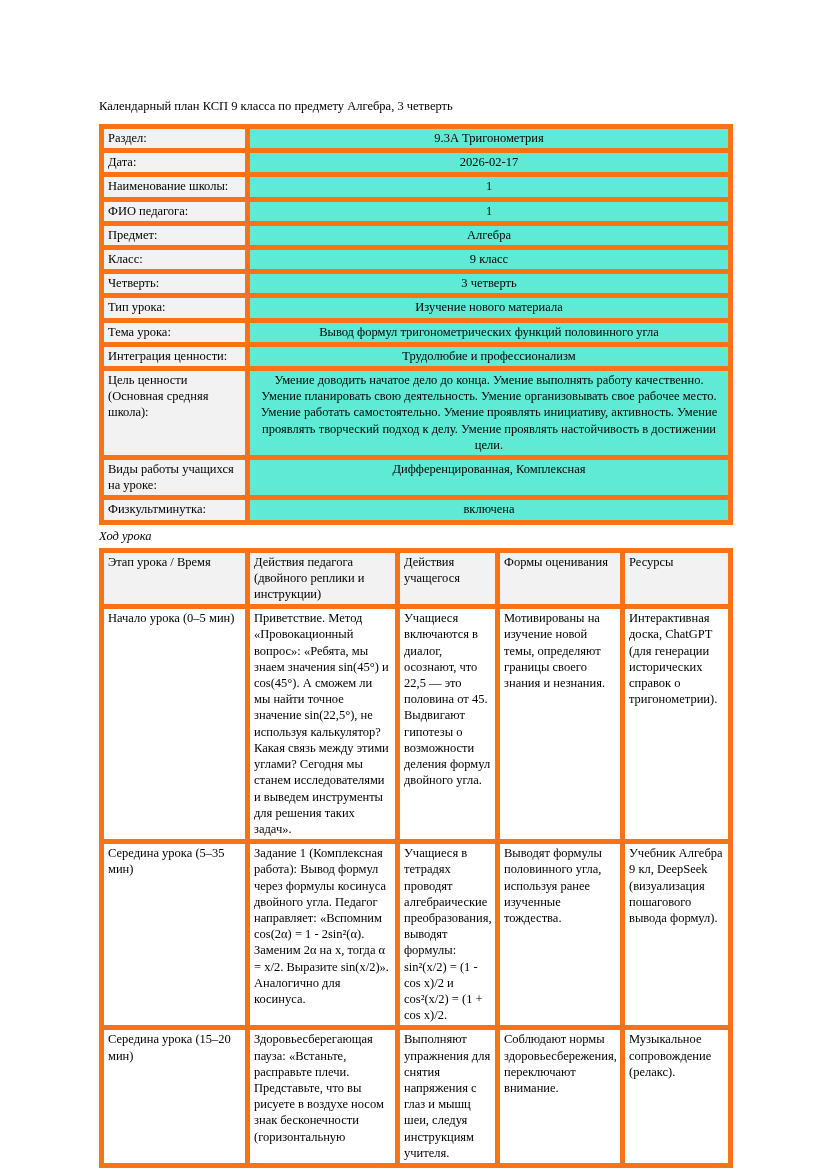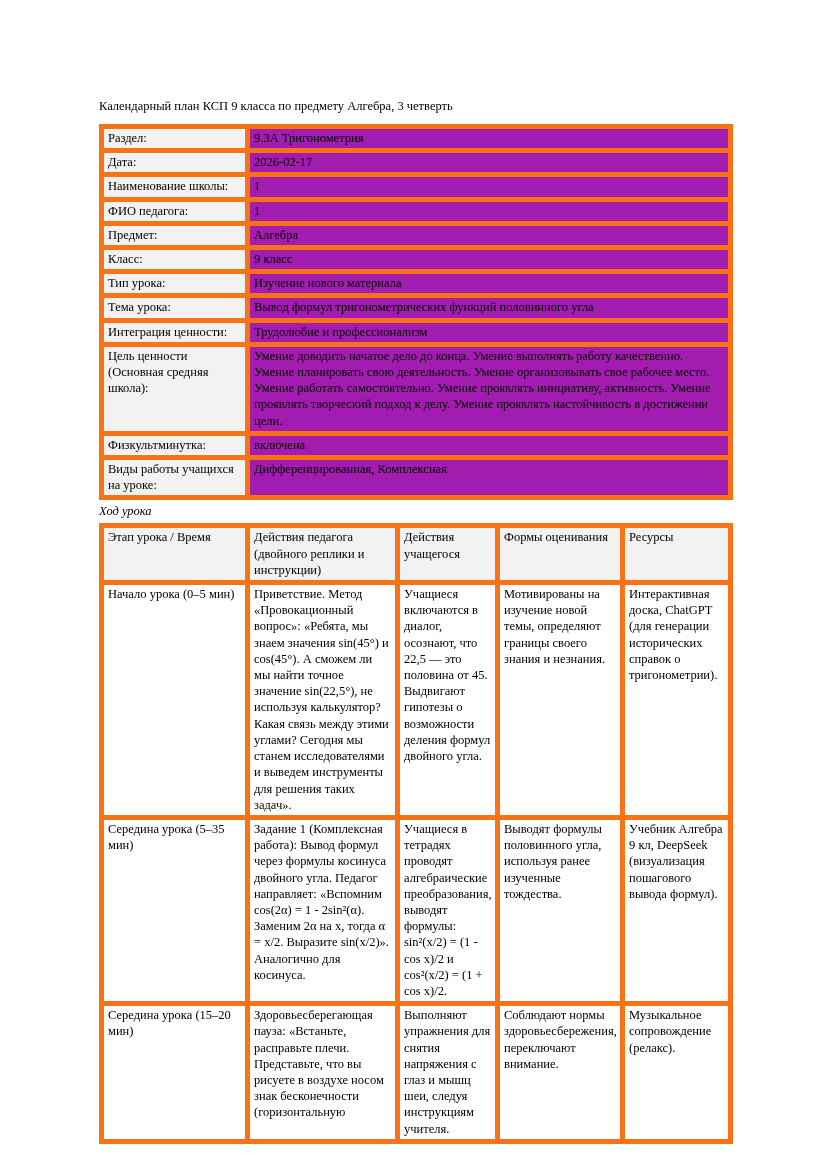--- a/index.html
+++ b/index.html
@@ -42,21 +42,22 @@
     text-align: left;
     font-weight: normal;
   }
   
   .info-table col.c-label { width: 146px; }
   .info-table col.c-value { width: 483px; }
   .info-table td.label {
     background: #f2f2f2;
   }
   .info-table td.value {
-    background: #a21caf;
+    background: #5eead4;
+    text-align: center;
   }
   .section-label {
     font-size: 12.5px;
     line-height: 16px;
     margin: 3px 0 4px 0;
     font-style: italic;
   }
   
   .flow-table col.c1 { width: 146px; }
   .flow-table col.c2 { width: 150px; }
@@ -103,42 +104,46 @@
       </tr>
       <tr>
         <td class="label">Предмет:</td>
         <td class="value">Алгебра</td>
       </tr>
       <tr>
         <td class="label">Класс:</td>
         <td class="value">9 класс</td>
       </tr>
       <tr>
+        <td class="label">Четверть:</td>
+        <td class="value">3 четверть</td>
+      </tr>
+      <tr>
         <td class="label">Тип урока:</td>
         <td class="value">Изучение нового материала</td>
       </tr>
       <tr>
         <td class="label">Тема урока:</td>
         <td class="value">Вывод формул тригонометрических функций половинного угла</td>
       </tr>
       <tr>
         <td class="label">Интеграция ценности:</td>
         <td class="value">Трудолюбие и профессионализм</td>
       </tr>
       <tr>
         <td class="label">Цель ценности (Основная средняя школа):</td>
         <td class="value">Умение доводить начатое дело до конца. Умение выполнять работу качественно. Умение планировать свою деятельность. Умение организовывать свое рабочее место. Умение работать самостоятельно. Умение проявлять инициативу, активность. Умение проявлять творческий подход к делу. Умение проявлять настойчивость в достижении цели.</td>
       </tr>
       <tr>
+        <td class="label">Виды работы учащихся на уроке:</td>
+        <td class="value">Дифференцированная, Комплексная</td>
+      </tr>
+      <tr>
         <td class="label">Физкультминутка:</td>
         <td class="value">включена</td>
-      </tr>
-      <tr>
-        <td class="label">Виды работы учащихся на уроке:</td>
-        <td class="value">Дифференцированная, Комплексная</td>
       </tr>
     </tbody>
   </table>
 
   <p class="section-label">Ход урока</p>
 
   <table class="flow-table">
     <colgroup>
         <col class="c1">
         <col class="c2">

